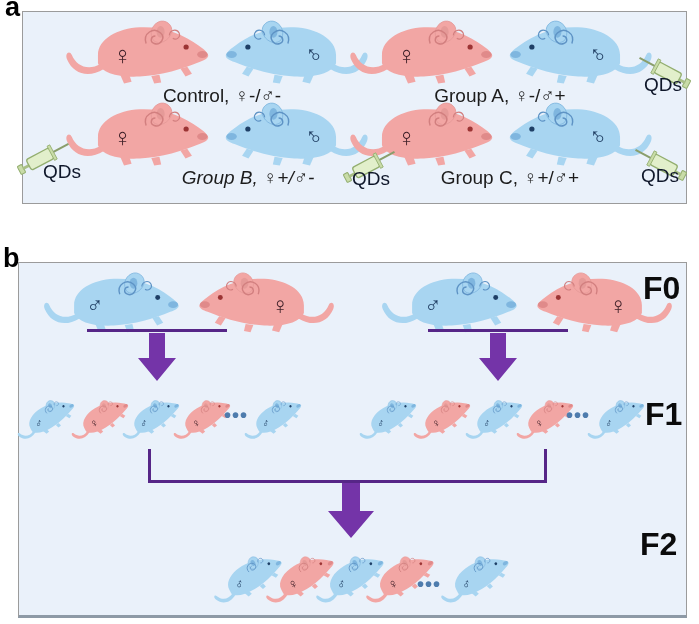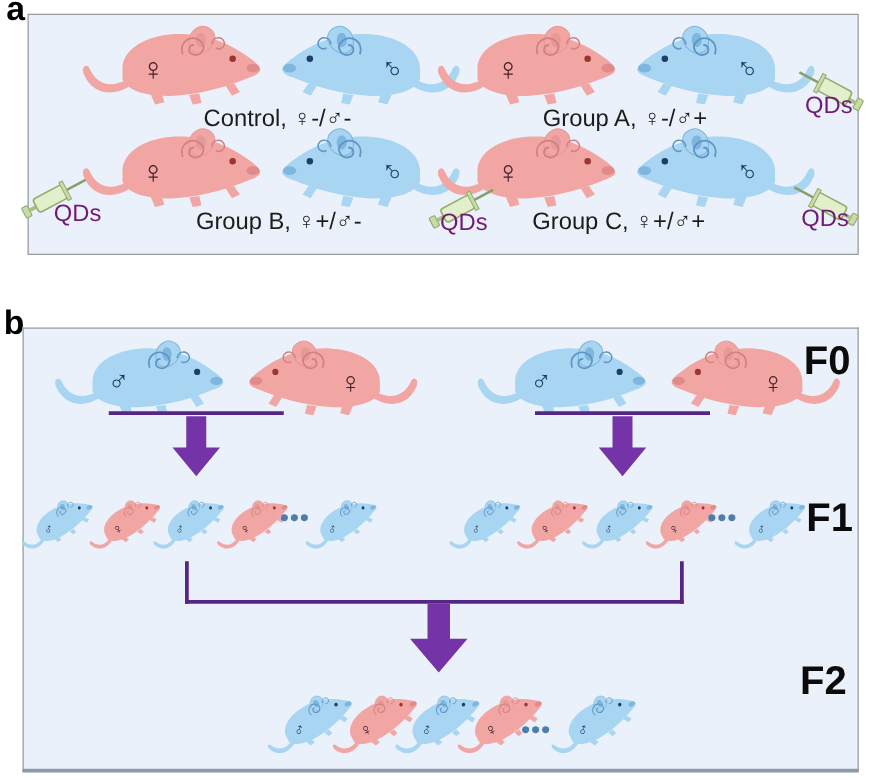--- a/index.html
+++ b/index.html
@@ -3,21 +3,21 @@
 <meta charset="utf-8">
 <style>
   html,body{margin:0;padding:0;background:#ffffff;}
   body{font-family:"Liberation Sans",sans-serif;}
   #canvas{position:relative;width:699px;height:624px;background:#ffffff;overflow:hidden;}
   .panel{position:absolute;background:#EAF1FA;border:1.5px solid #9B9B9B;box-sizing:border-box;}
   #panelA{left:22px;top:11px;width:665px;height:193px;}
   #panelB{left:18px;top:262px;width:669px;height:356px;border-bottom-width:3px;border-bottom-color:#8e9aa6;}
   .plabel{position:absolute;font-weight:bold;font-size:27px;color:#000;line-height:1;}
   .glabel{position:absolute;width:250px;text-align:center;font-size:19px;color:#1c1c1c;white-space:nowrap;}
-  .qds{position:absolute;width:60px;text-align:center;font-size:19px;color:#701a75;}
+  .qds{position:absolute;width:60px;text-align:center;font-size:19px;color:#0f172a;}
   .genlabel{position:absolute;font-size:32px;font-weight:bold;color:#0b0b0b;line-height:1;}
   .pair,.msm,.arrow,.syr,.defsvg{position:absolute;overflow:visible;}
   .pline{position:absolute;height:3px;background:#562687;}
   .vline{position:absolute;width:3px;background:#562687;}
   .dots{position:absolute;font-size:20px;font-weight:bold;color:#4E7CAD;letter-spacing:1px;line-height:1;}
   .defsvg{width:0;height:0;}
 </style>
 </head>
 <body>
 
@@ -92,22 +92,22 @@
     <use href="#mouse-blue" transform="translate(330,4) scale(-0.58,0.58)"></use>
   </svg>
 
   <svg class="pair" style="left:326px;top:96px;" width="350" height="84" viewBox="0 0 350 84">
     <use href="#mouse-pink" transform="translate(20,4) scale(0.58)"></use>
     <use href="#mouse-blue" transform="translate(330,4) scale(-0.58,0.58)"></use>
   </svg>
 
   <div class="glabel" style="left:375px;top:85px;">Group A, ♀-/♂+</div>
   <div class="glabel" style="left:97px;top:85px;">Control, ♀-/♂-</div>
-  <div class="glabel" style="left:98px;top:167px;">Group B, ♀+/♂-</div>
-  <div class="glabel" style="left:370px;top:167px;">Group C, ♀+/♂+</div>
+  <div class="glabel" style="left:123px;top:167px;font-style:italic;">Group B, ♀+/♂-</div>
+  <div class="glabel" style="left:385px;top:167px;">Group C, ♀+/♂+</div>
 
   <svg class="syr" style="left:16px;top:138px;" width="58" height="38" viewBox="0 0 58 38">
     <use href="#syringe"></use>
   </svg>
   <svg class="syr" style="left:342px;top:146px;" width="58" height="38" viewBox="0 0 58 38">
     <use href="#syringe"></use>
   </svg>
   <svg class="syr" style="left:634px;top:52px;" width="58" height="38" viewBox="0 0 58 38">
     <use href="#syringe" transform="translate(58,0) scale(-1,1)"></use>
   </svg>

